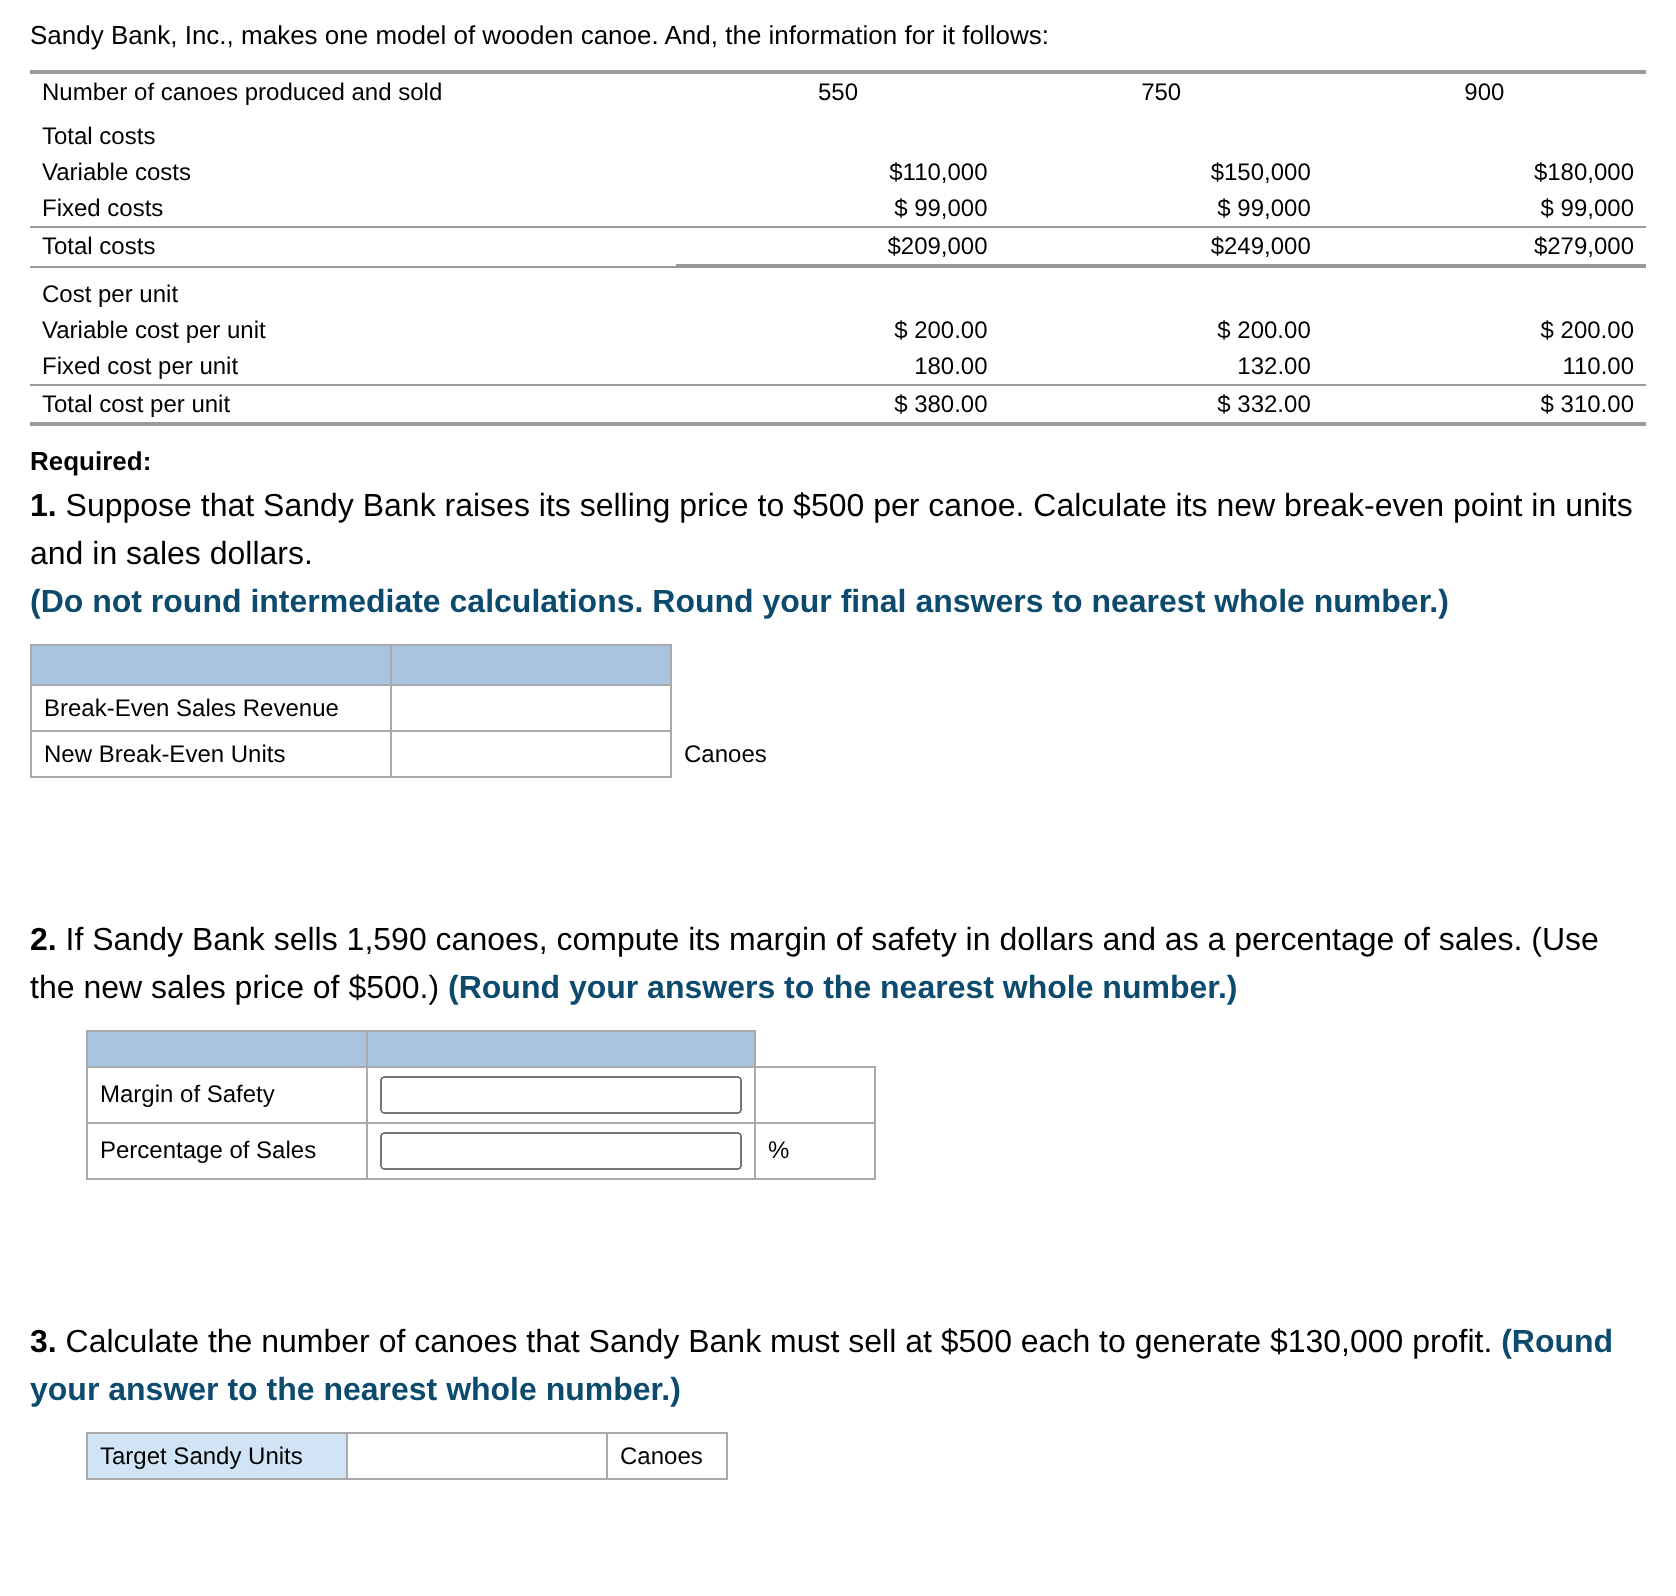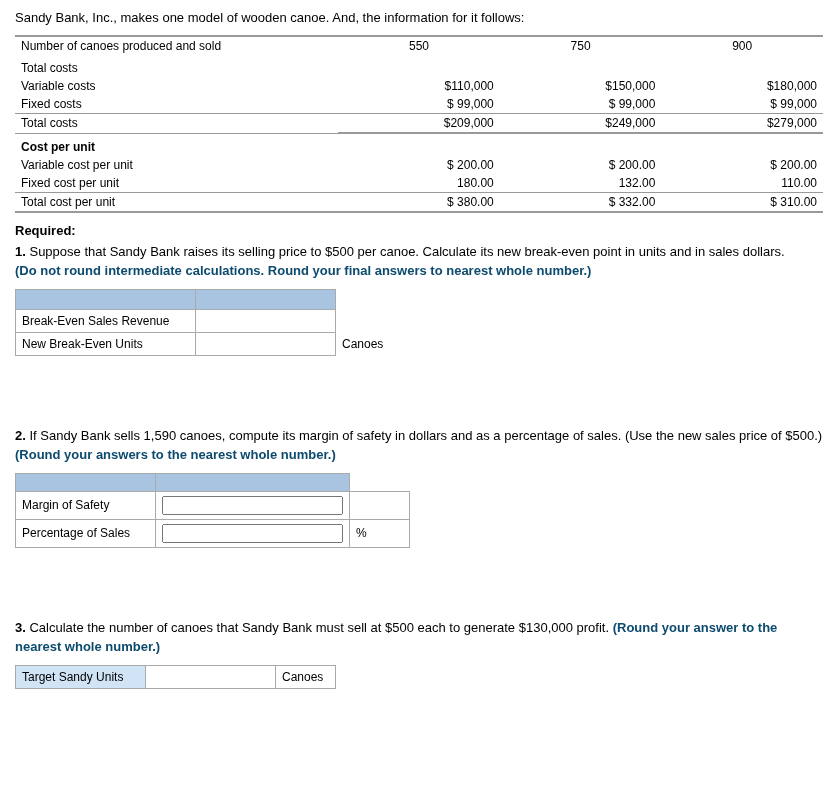--- a/index.html
+++ b/index.html
@@ -40,21 +40,21 @@
     }
     .required-section {
       margin-top: 10px;
     }
     .required-label {
       font-weight: bold;
       font-size: 13px;
       margin-bottom: 4px;
     }
     .question-text {
-      font-size: 13px;
+      font-size: 16px;
       margin-bottom: 8px;
       line-height: 1.5;
     }
     .red-bold {
       color: #0c4a6e;
       font-weight: bold;
     }
     .answer-table {
       border-collapse: collapse;
       margin-bottom: 20px;
@@ -80,20 +80,21 @@
       height: 20px;
     }
     .question-2-section {
       margin-top: 10px;
     }
     .question-3-section {
       margin-top: 10px;
     }
     .inline-table {
       border-collapse: collapse;
+      margin-left: 28px;
     }
     .inline-table td {
       border: 1px solid #aaa;
       padding: 4px 6px;
       font-size: 12px;
     }
     .inline-table .label-td {
       width: 120px;
     }
     .inline-table .input-td {
@@ -146,21 +147,21 @@
         <td class="val-col" style="text-align: right;">$ 99,000</td>
         <td class="val-col" style="text-align: right;">$ 99,000</td>
       </tr>
       <tr class="total-row">
         <td style="font-weight: normal;">Total costs</td>
         <td class="val-col" style="text-align: right; border-top: 1px solid rgb(153, 153, 153); border-bottom: 2px solid rgb(153, 153, 153);">$209,000</td>
         <td class="val-col" style="text-align: right; border-top: 1px solid rgb(153, 153, 153); border-bottom: 2px solid rgb(153, 153, 153);">$249,000</td>
         <td class="val-col" style="text-align: right; border-top: 1px solid rgb(153, 153, 153); border-bottom: 2px solid rgb(153, 153, 153);">$279,000</td>
       </tr>
       <tr>
-        <td style="font-weight: bold; padding-top: 6px;">Cost per unit</td>
+        <td style="font-weight: normal; padding-top: 6px;">Cost per unit</td>
         <td class="val-col" style="text-align: right;"></td>
         <td class="val-col" style="text-align: right;"></td>
         <td class="val-col" style="text-align: right;"></td>
       </tr>
       <tr>
         <td style="font-weight: normal;">   Variable cost per unit</td>
         <td class="val-col" style="text-align: right;">$ 200.00</td>
         <td class="val-col" style="text-align: right;">$ 200.00</td>
         <td class="val-col" style="text-align: right;">$ 200.00</td>
       </tr>

